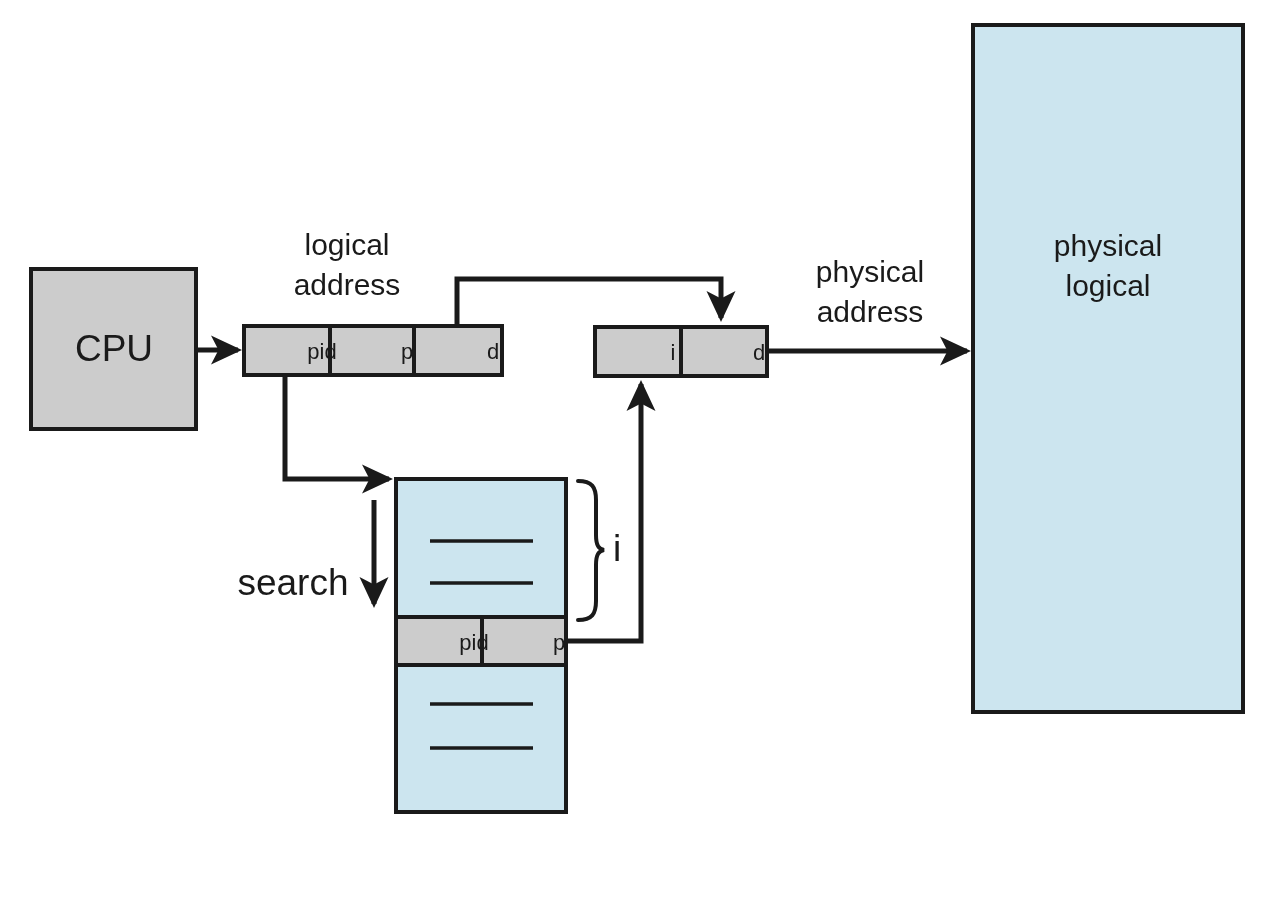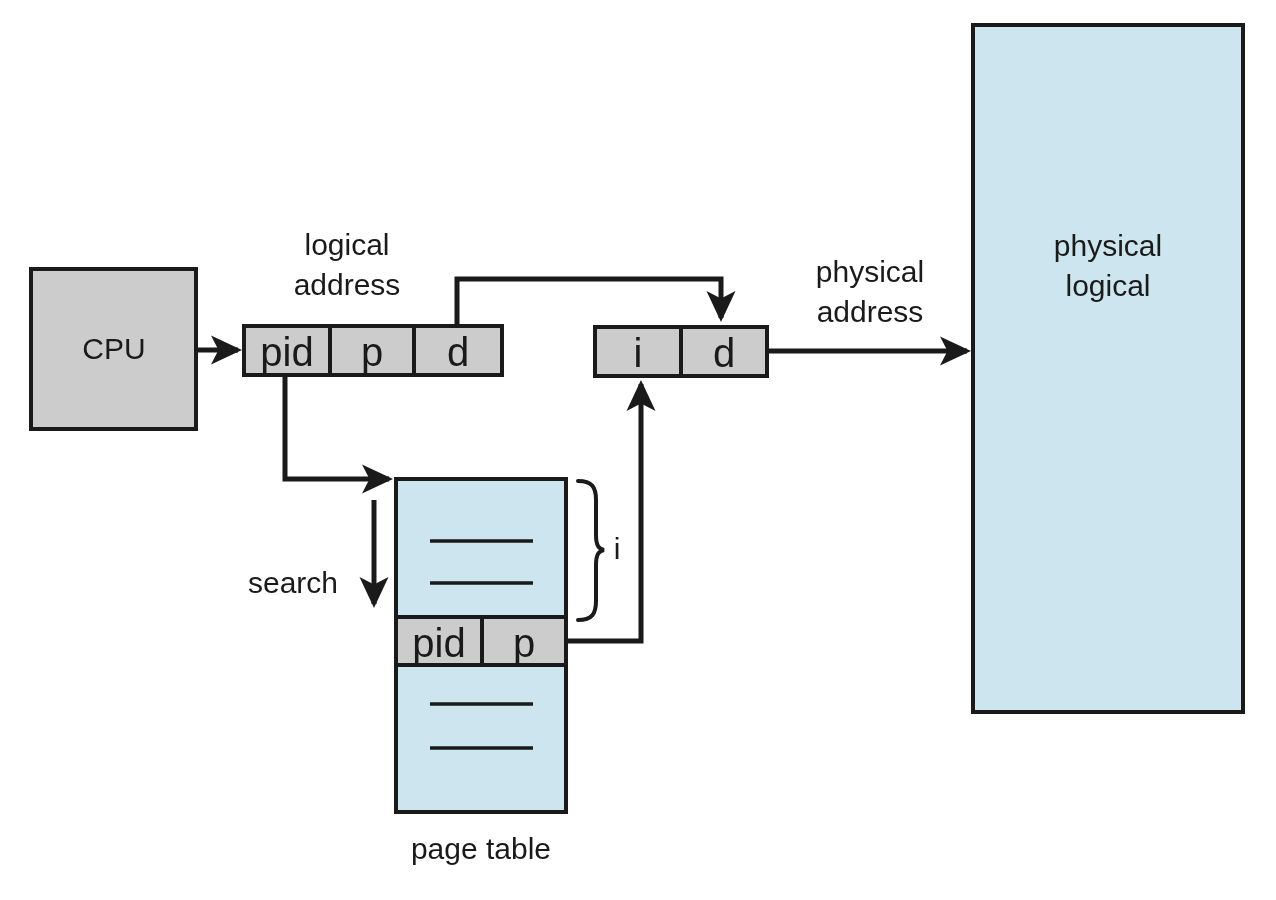--- a/index.html
+++ b/index.html
@@ -19,30 +19,31 @@
     position: absolute;
     left: 0;
     top: 0;
     width: 1276px;
     height: 900px;
   }
   .dg-text {
     position: absolute;
     color: #1a1a1a;
     font-family: "Liberation Sans", sans-serif;
-    font-size: 30px;
+    font-size: 37px;
     line-height: 1.32;
     white-space: pre;
     text-align: center;
   }
   .dg-text.centered {
     transform: translate(-50%, -50%);
   }
   .cell-label {
-    font-size: 40px;
+    font-size: 22px;
+    margin-left: 35px;
   }
   .caption-2line {
     font-size: 30px;
     line-height: 40px;
   }
 </style>
 </head>
 <body>
 
 <div id="diagram-root">
@@ -111,19 +112,18 @@
 
   <div class="dg-text centered cell-label" style="left:638px; top:353px;">i</div>
   <div class="dg-text centered cell-label" style="left:724px; top:353px;">d</div>
 
   <div class="dg-text centered caption-2line" style="left:1108px; top:246px;">physical</div>
   <div class="dg-text centered caption-2line" style="left:1108px; top:286px;">logical</div>
 
   <div class="dg-text centered cell-label" style="left:439px; top:643px;">pid</div>
   <div class="dg-text centered cell-label" style="left:524px; top:643px;">p</div>
 
-  <div class="dg-text centered" style="left:481px; top:849px;">page table</div>
 
   <div class="dg-text centered" style="left:293px; top:583px;">search</div>
 
   <div class="dg-text centered" style="left:617px; top:549px;">i</div>
 
 </div>
 
 </body></html>

